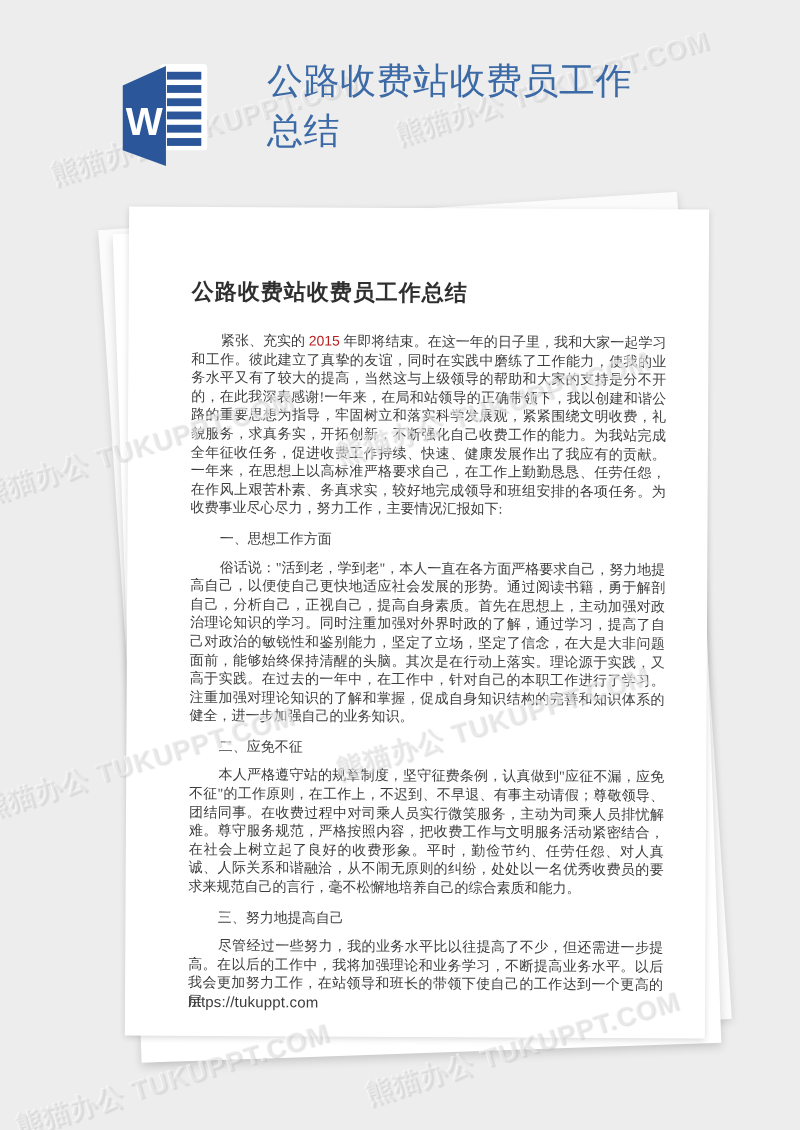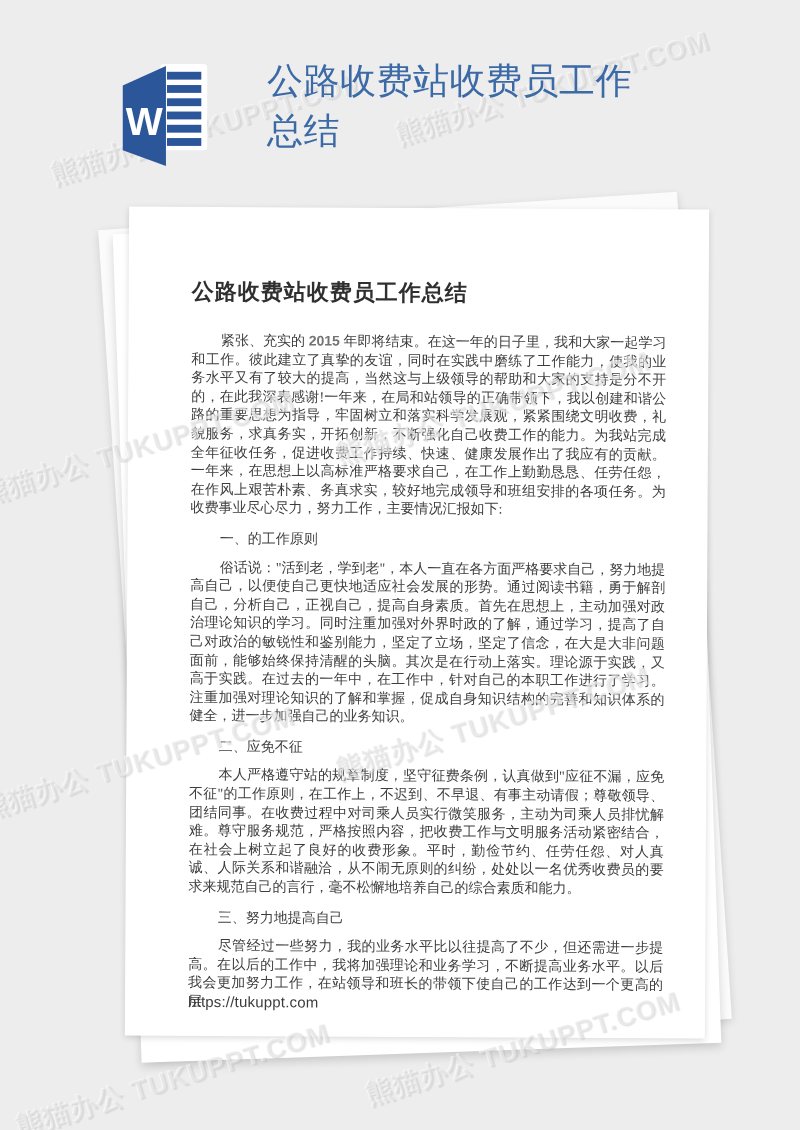--- a/index.html
+++ b/index.html
@@ -41,21 +41,21 @@
   .doc-body{color:#3d3d3d;}
   .para,.heading{
     font-family:"Liberation Serif","DejaVu Serif",serif;
     font-size:14px;line-height:18.6px;color:#3d3d3d;
     text-align:justify;text-indent:2.1em;
   }
   .para{margin:10px 0;}
   .heading{margin:12px 0 10px 0;}
   .run-bold{
     font-family:"Liberation Sans","DejaVu Sans",sans-serif;
-    font-weight:700;color:#737373;
+    font-weight:400;color:#b91c1c;
   }
   .doc-footer{
     position:absolute;left:63px;top:786px;
     font-size:15px;color:#3c3c3c;letter-spacing:0.2px;
     text-decoration:none;
   }
 </style>
 </head>
 <body>
 
@@ -85,21 +85,21 @@
 </div>
 <div class="header-title">公路收费站收费员工作总结</div>
 
 <div class="sheet sheet-back2"></div>
 <div class="sheet sheet-back1"></div>
 
 <div class="sheet page-main">
   <h1 class="doc-title">公路收费站收费员工作总结</h1>
   <div class="doc-body">
       <p class="para"><span>紧张、充实的 </span><span class="run-bold">2015</span><span> 年即将结束。在这一年的日子里，我和大家一起学习和工作。彼此建立了真挚的友谊，同时在实践中磨练了工作能力，使我的业务水平又有了较大的提高，当然这与上级领导的帮助和大家的支持是分不开的，在此我深表感谢!一年来，在局和站领导的正确带领下，我以创建和谐公路的重要思想为指导，牢固树立和落实科学发展观，紧紧围绕文明收费，礼貌服务，求真务实，开拓创新，不断强化自己收费工作的能力。为我站完成全年征收任务，促进收费工作持续、快速、健康发展作出了我应有的贡献。一年来，在思想上以高标准严格要求自己，在工作上勤勤恳恳、任劳任怨，在作风上艰苦朴素、务真求实，较好地完成领导和班组安排的各项任务。为收费事业尽心尽力，努力工作，主要情况汇报如下:</span></p>
-      <p class="heading"><span>一、的工作原则</span></p>
+      <p class="heading"><span>一、思想工作方面</span></p>
       <p class="para"><span>俗话说："活到老，学到老"，本人一直在各方面严格要求自己，努力地提高自己，以便使自己更快地适应社会发展的形势。通过阅读书籍，勇于解剖自己，分析自己，正视自己，提高自身素质。首先在思想上，主动加强对政治理论知识的学习。同时注重加强对外界时政的了解，通过学习，提高了自己对政治的敏锐性和鉴别能力，坚定了立场，坚定了信念，在大是大非问题面前，能够始终保持清醒的头脑。其次是在行动上落实。理论源于实践，又高于实践。在过去的一年中，在工作中，针对自己的本职工作进行了学习。注重加强对理论知识的了解和掌握，促成自身知识结构的完善和知识体系的健全，进一步加强自己的业务知识。</span></p>
       <p class="heading"><span>二、应免不征</span></p>
       <p class="para"><span>本人严格遵守站的规章制度，坚守征费条例，认真做到"应征不漏，应免不征"的工作原则，在工作上，不迟到、不早退、有事主动请假；尊敬领导、团结同事。在收费过程中对司乘人员实行微笑服务，主动为司乘人员排忧解难。尊守服务规范，严格按照内容，把收费工作与文明服务活动紧密结合，在社会上树立起了良好的收费形象。平时，勤俭节约、任劳任怨、对人真诚、人际关系和谐融洽，从不闹无原则的纠纷，处处以一名优秀收费员的要求来规范自己的言行，毫不松懈地培养自己的综合素质和能力。</span></p>
       <p class="heading"><span>三、努力地提高自己</span></p>
       <p class="para"><span>尽管经过一些努力，我的业务水平比以往提高了不少，但还需进一步提高。在以后的工作中，我将加强理论和业务学习，不断提高业务水平。以后我会更加努力工作，在站领导和班长的带领下使自己的工作达到一个更高的层</span></p>
     </div>
   <a class="doc-footer" href="#">https://tukuppt.com</a>
 </div>
 
 </body></html>

